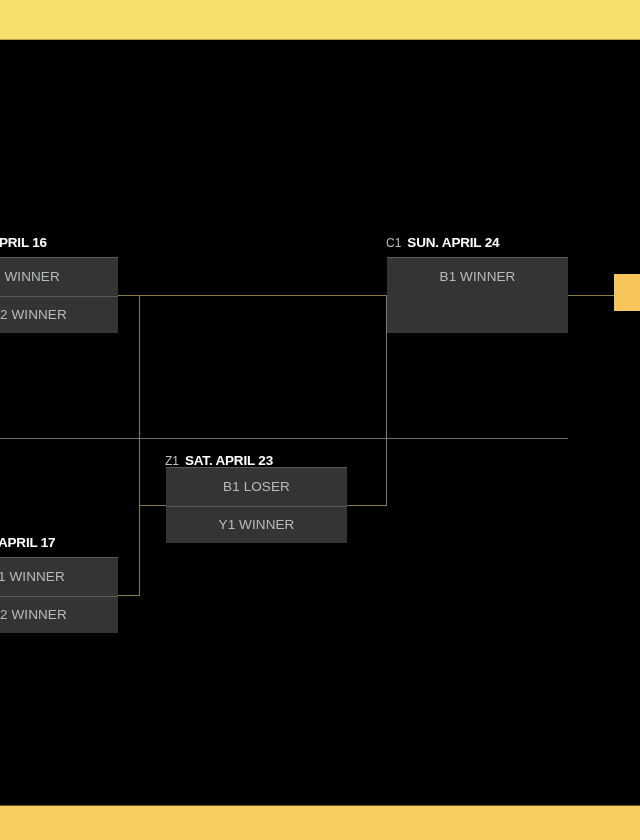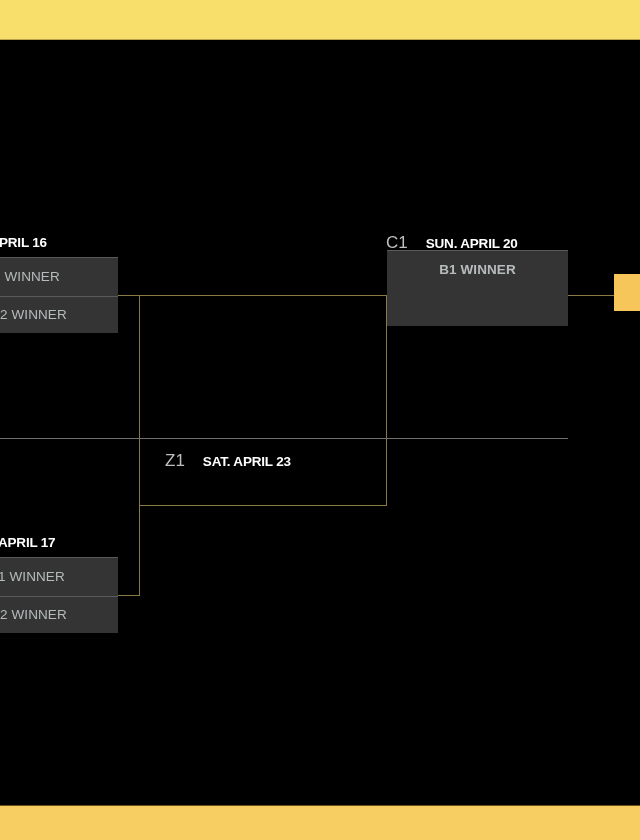--- a/index.html
+++ b/index.html
@@ -4,21 +4,21 @@
 <style>
   * { margin:0; padding:0; box-sizing:border-box; }
   html, body { width:640px; height:840px; overflow:hidden; background:#000; }
   body { position:relative; font-family:"DejaVu Sans", "Liberation Sans", sans-serif; }
   .band-top { position:absolute; left:0; top:0; width:640px; height:40px; background:#f8de6a; border-bottom:1px solid #b9a24a; }
   .band-bottom { position:absolute; left:0; top:805px; width:640px; height:35px; background:#f6ce62; border-top:1px solid #6a4f1e; }
   .stage { position:absolute; left:0; top:41px; width:640px; height:764px; background:#000;border-radius:10px; }
   .line { position:absolute; background:#8a7a45; }
   .line.gray { background:#6f6f6f; }
   .match-label { position:absolute; height:16px; white-space:nowrap; font-size:13px; line-height:16px; }
-  .match-label .code { color:#bfbfbf; font-weight:normal; margin-right:18px; font-family:"Liberation Sans", sans-serif; font-size:17px;text-align:right; }
+  .match-label .code { color:#bfbfbf; font-weight:normal; margin-right:6px; font-family:"Liberation Sans", sans-serif; font-size:12px;text-align:right; }
   .match-label .date { color:#ffffff; font-weight:bold; font-family:"Liberation Sans", sans-serif; font-size:13.5px; letter-spacing:-0.2px; }
   .match { position:absolute; width:181px; height:76px; background:#343434; border-top:1px solid #595959; }
   .slot { height:37.5px; display:flex; align-items:center; justify-content:center; color:#b6bcbc; font-size:13.5px; font-family:"Liberation Sans", sans-serif; letter-spacing:0.1px; }
   .slot + .slot { border-top:1px solid #5a5a5a; }
   .final-box { position:absolute; left:614px; top:233px; width:26px; height:37px; background:#f7c65a; }
 </style>
 </head>
 <body>
 
 <div class="band-top"></div>
@@ -45,24 +45,28 @@
     <span class="date">APRIL 17</span>
   </div>
   <div class="match" style="left:-63px; top:516px;">
     <div class="slot" style="padding-left:61px; justify-content:flex-start;">1 WINNER</div>
     <div class="slot" style="padding-left:63px; justify-content:flex-start;">2 WINNER</div>
   </div>
 
   <div class="match-label" style="left:165px; top:412px;">
     <span class="code">Z1</span><span class="date">SAT. APRIL 23</span>
   </div>
+  <div class="match" style="left:166px; top:426px;">
+    <div class="slot">B1 LOSER</div>
+    <div class="slot">Y1 WINNER</div>
+  </div>
 
   <div class="match-label" style="left:386px; top:194px;">
-    <span class="code">C1</span><span class="date">SUN. APRIL 20</span>
+    <span class="code">C1</span><span class="date">SUN. APRIL 24</span>
   </div>
-  <div class="match" style="left:387px; top:209px;font-weight:bold;">
+  <div class="match" style="left:387px; top:216px;">
     <div class="slot">B1 WINNER</div>
   </div>
 
   <div class="final-box"></div>
 </div>
 
 <div class="band-bottom"></div>
 
 </body></html>

